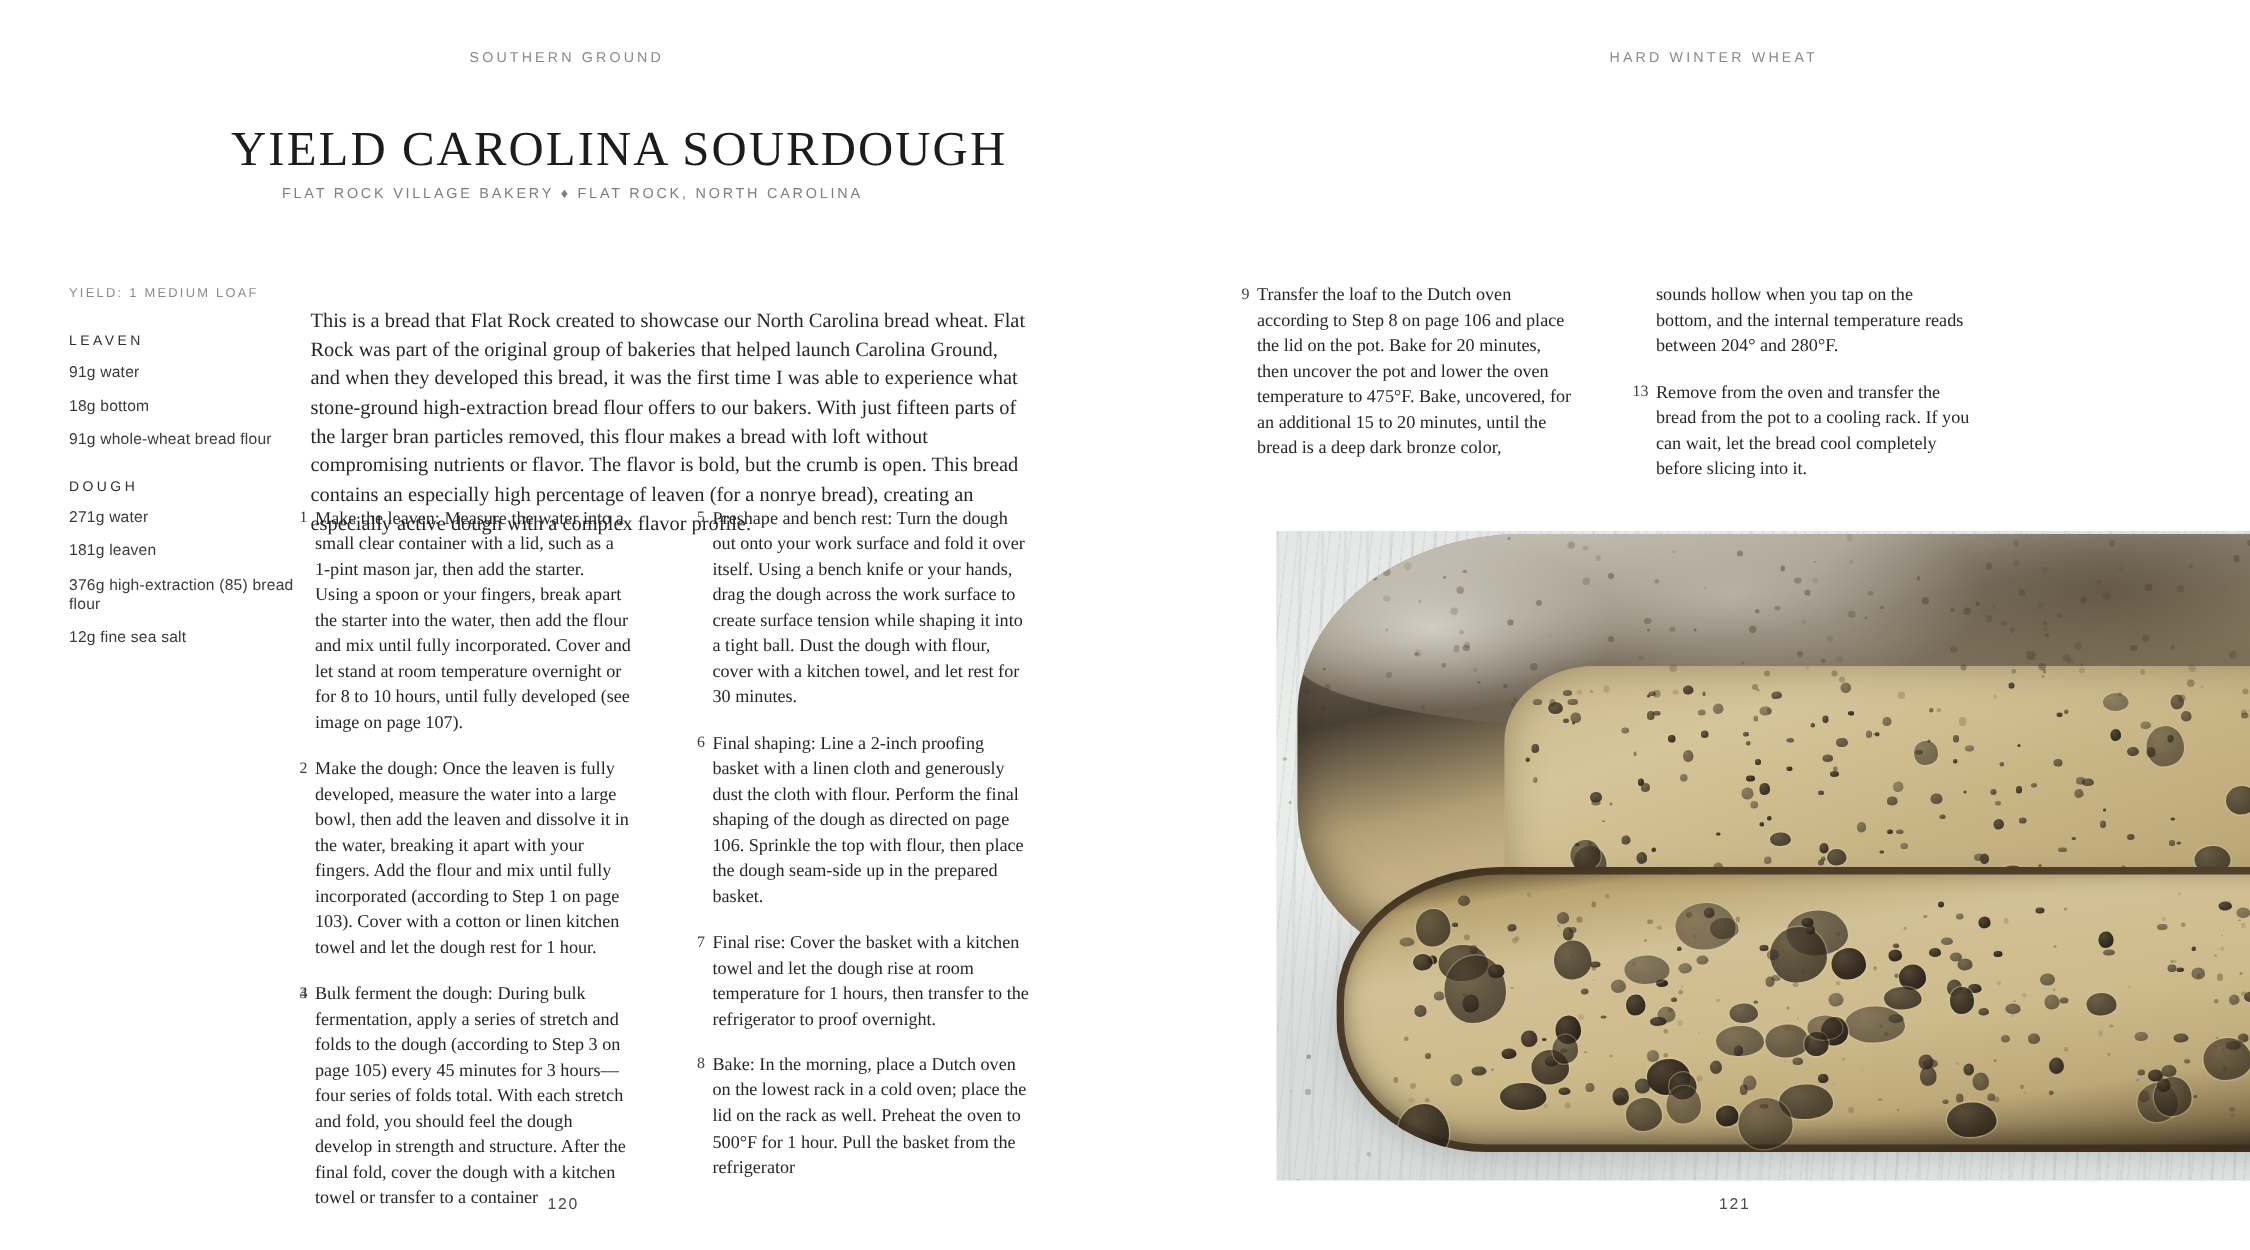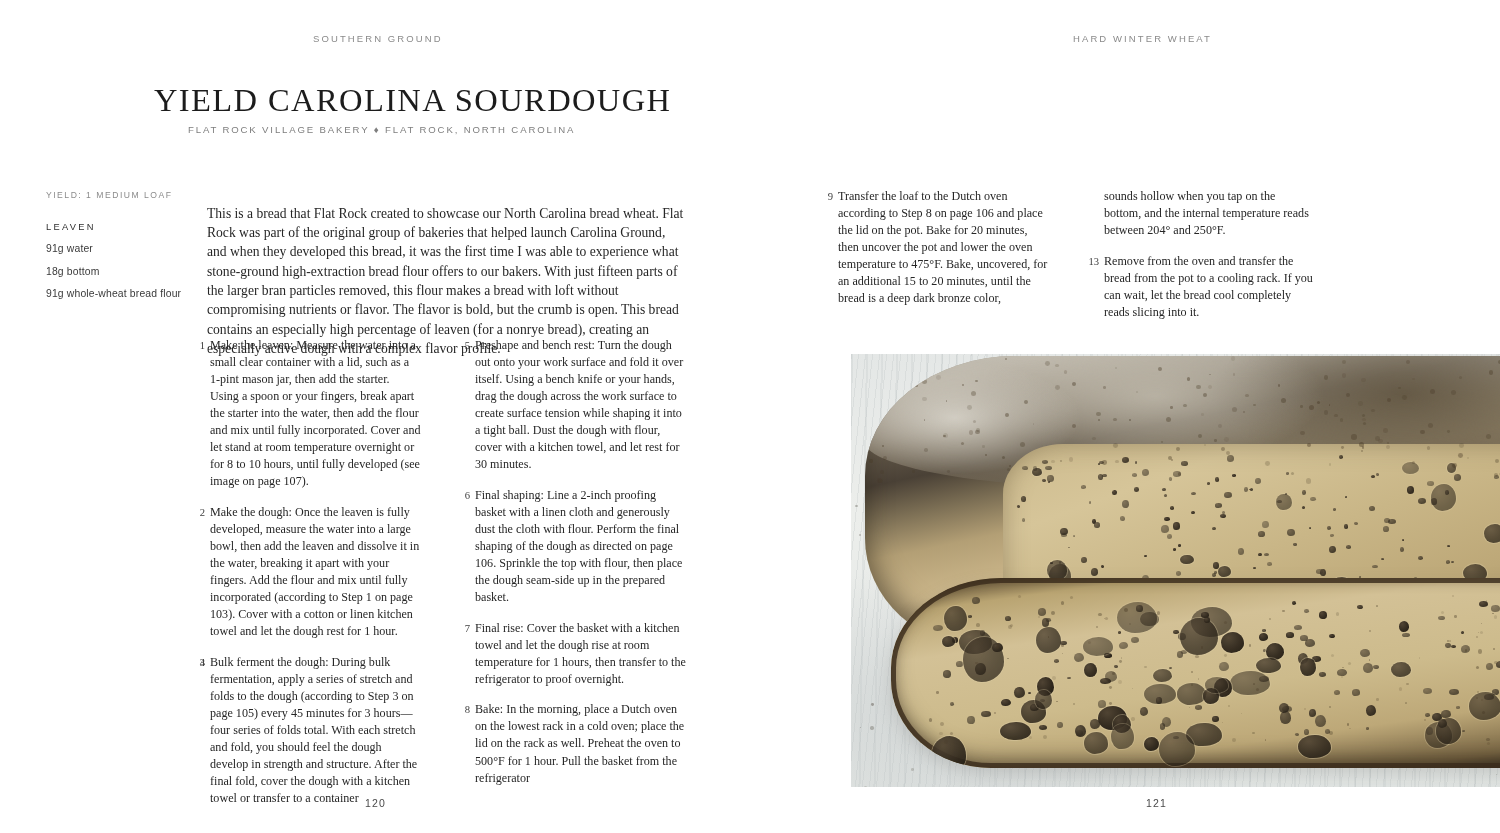--- a/index.html
+++ b/index.html
@@ -288,20 +288,27 @@
 
   <aside id="sidebar">
     <div class="yield-line">YIELD: 1 MEDIUM LOAF</div>
     <div id="ing-groups">
         <div class="ing-group">
           <div class="ing-group-title">LEAVEN</div>
           <div class="ing-item">91g water</div>
           <div class="ing-item">18g bottom</div>
           <div class="ing-item">91g whole-wheat bread flour</div>
         </div>
+        <div class="ing-group">
+          <div class="ing-group-title">DOUGH</div>
+          <div class="ing-item">271g water</div>
+          <div class="ing-item">181g leaven</div>
+          <div class="ing-item">376g high-extraction (85) bread flour</div>
+          <div class="ing-item">12g fine sea salt</div>
+        </div>
       </div>
   </aside>
 
   <p id="intro">This is a bread that Flat Rock created to showcase our North Carolina bread wheat. Flat Rock was part of the original group of bakeries that helped launch Carolina Ground, and when they developed this bread, it was the first time I was able to experience what stone-ground high-extraction bread flour offers to our bakers. With just fifteen parts of the larger bran particles removed, this flour makes a bread with loft without compromising nutrients or flavor. The flavor is bold, but the crumb is open. This bread contains an especially high percentage of leaven (for a nonrye bread), creating an especially active dough with a complex flavor profile.</p>
 
   <div class="col" id="col-1">
       <div class="step"><span class="step-num">1</span><span>Make the leaven: Measure the water into a small clear container with a lid, such as a 1-pint mason jar, then add the starter. Using a spoon or your fingers, break apart the starter into the water, then add the flour and mix until fully incorporated. Cover and let stand at room temperature overnight or for 8 to 10 hours, until fully developed (see image on page 107).</span></div>
       <div class="step"><span class="step-num">2</span><span>Make the dough: Once the leaven is fully developed, measure the water into a large bowl, then add the leaven and dissolve it in the water, breaking it apart with your fingers. Add the flour and mix until fully incorporated (according to Step 1 on page 103). Cover with a cotton or linen kitchen towel and let the dough rest for 1 hour.</span></div>
       <div class="step"><span class="step-num">3</span></div>
       <div class="step"><span class="step-num">4</span><span>Bulk ferment the dough: During bulk fermentation, apply a series of stretch and folds to the dough (according to Step 3 on page 105) every 45 minutes for 3 hours—four series of folds total. With each stretch and fold, you should feel the dough develop in strength and structure. After the final fold, cover the dough with a kitchen towel or transfer to a container</span></div>
@@ -309,22 +316,22 @@
   <div class="col" id="col-2">
       <div class="step"><span class="step-num">5</span><span>Preshape and bench rest: Turn the dough out onto your work surface and fold it over itself. Using a bench knife or your hands, drag the dough across the work surface to create surface tension while shaping it into a tight ball. Dust the dough with flour, cover with a kitchen towel, and let rest for 30 minutes.</span></div>
       <div class="step"><span class="step-num">6</span><span>Final shaping: Line a 2-inch proofing basket with a linen cloth and generously dust the cloth with flour. Perform the final shaping of the dough as directed on page 106. Sprinkle the top with flour, then place the dough seam-side up in the prepared basket.</span></div>
       <div class="step"><span class="step-num">7</span><span>Final rise: Cover the basket with a kitchen towel and let the dough rise at room temperature for 1 hours, then transfer to the refrigerator to proof overnight.</span></div>
       <div class="step"><span class="step-num">8</span><span>Bake: In the morning, place a Dutch oven on the lowest rack in a cold oven; place the lid on the rack as well. Preheat the oven to 500°F for 1 hour. Pull the basket from the refrigerator</span></div>
     </div>
   <div class="col" id="col-3">
       <div class="step"><span class="step-num">9</span><span>Transfer the loaf to the Dutch oven according to Step 8 on page 106 and place the lid on the pot. Bake for 20 minutes, then uncover the pot and lower the oven temperature to 475°F. Bake, uncovered, for an additional 15 to 20 minutes, until the bread is a deep dark bronze color,</span></div>
     </div>
   <div class="col" id="col-4">
-      <div class="cont">sounds hollow when you tap on the bottom, and the internal temperature reads between 204° and 250°F.</div>
-      <div class="step"><span class="step-num">13</span><span>Remove from the oven and transfer the bread from the pot to a cooling rack. If you can wait, let the bread cool completely reads slicing into it.</span></div>
+      <div class="cont">sounds hollow when you tap on the bottom, and the internal temperature reads between 204° and 280°F.</div>
+      <div class="step"><span class="step-num">13</span><span>Remove from the oven and transfer the bread from the pot to a cooling rack. If you can wait, let the bread cool completely before slicing into it.</span></div>
     </div>
 
   <figure id="bread-photo">
     <div class="photo-surface">
         <div class="photo-speck" style="width: 2.8px; height: 2.8px; left: 2.9%; top: 80.6%; opacity: 0.56;"></div>
         <div class="photo-speck" style="width: 2.2px; height: 2.2px; left: 39.2%; top: 46.5%; opacity: 0.42;"></div>
         <div class="photo-speck" style="width: 2.3px; height: 2.3px; left: 11.8%; top: 13.6%; opacity: 0.42;"></div>
         <div class="photo-speck" style="width: 1.1px; height: 1.1px; left: 82.6%; top: 91.1%; opacity: 0.55;"></div>
         <div class="photo-speck" style="width: 1.5px; height: 1.5px; left: 93.6%; top: 96.9%; opacity: 0.35;"></div>
         <div class="photo-speck" style="width: 2.5px; height: 2.5px; left: 75%; top: 41.6%; opacity: 0.39;"></div>

